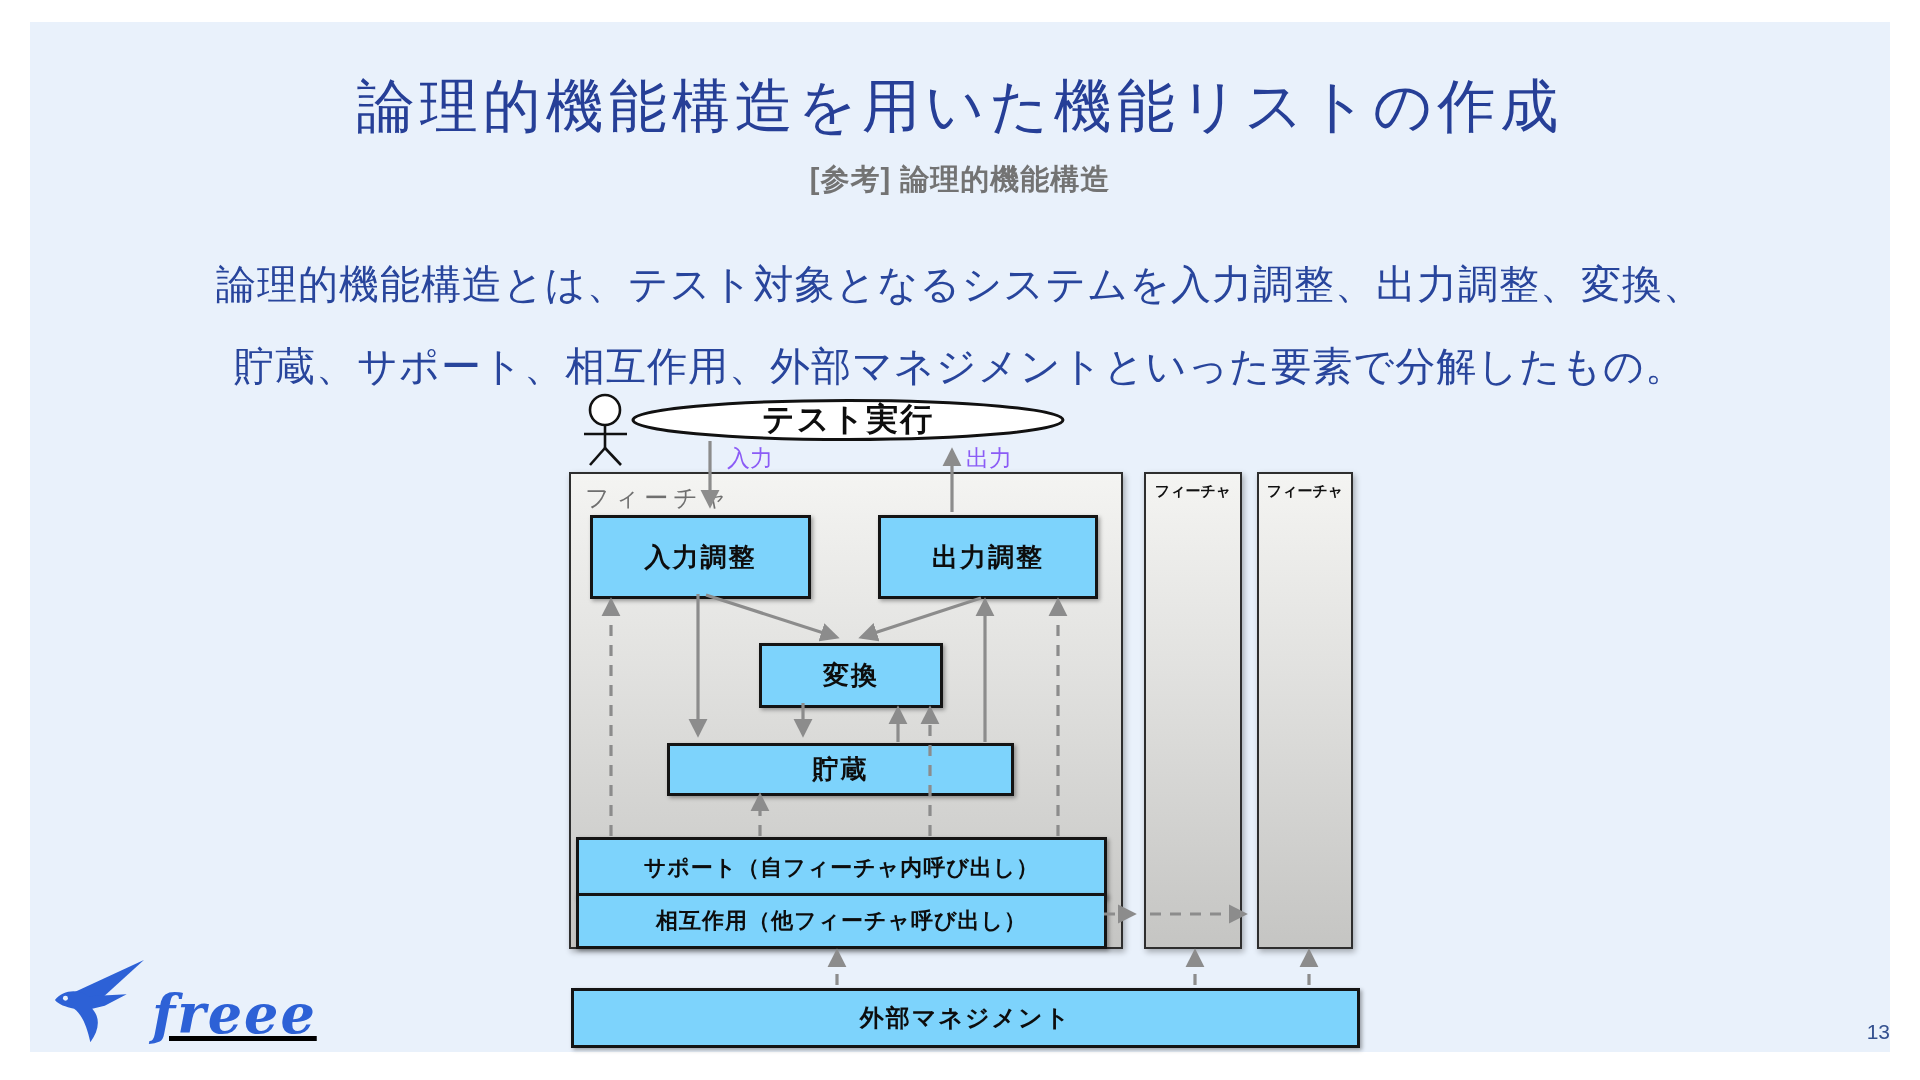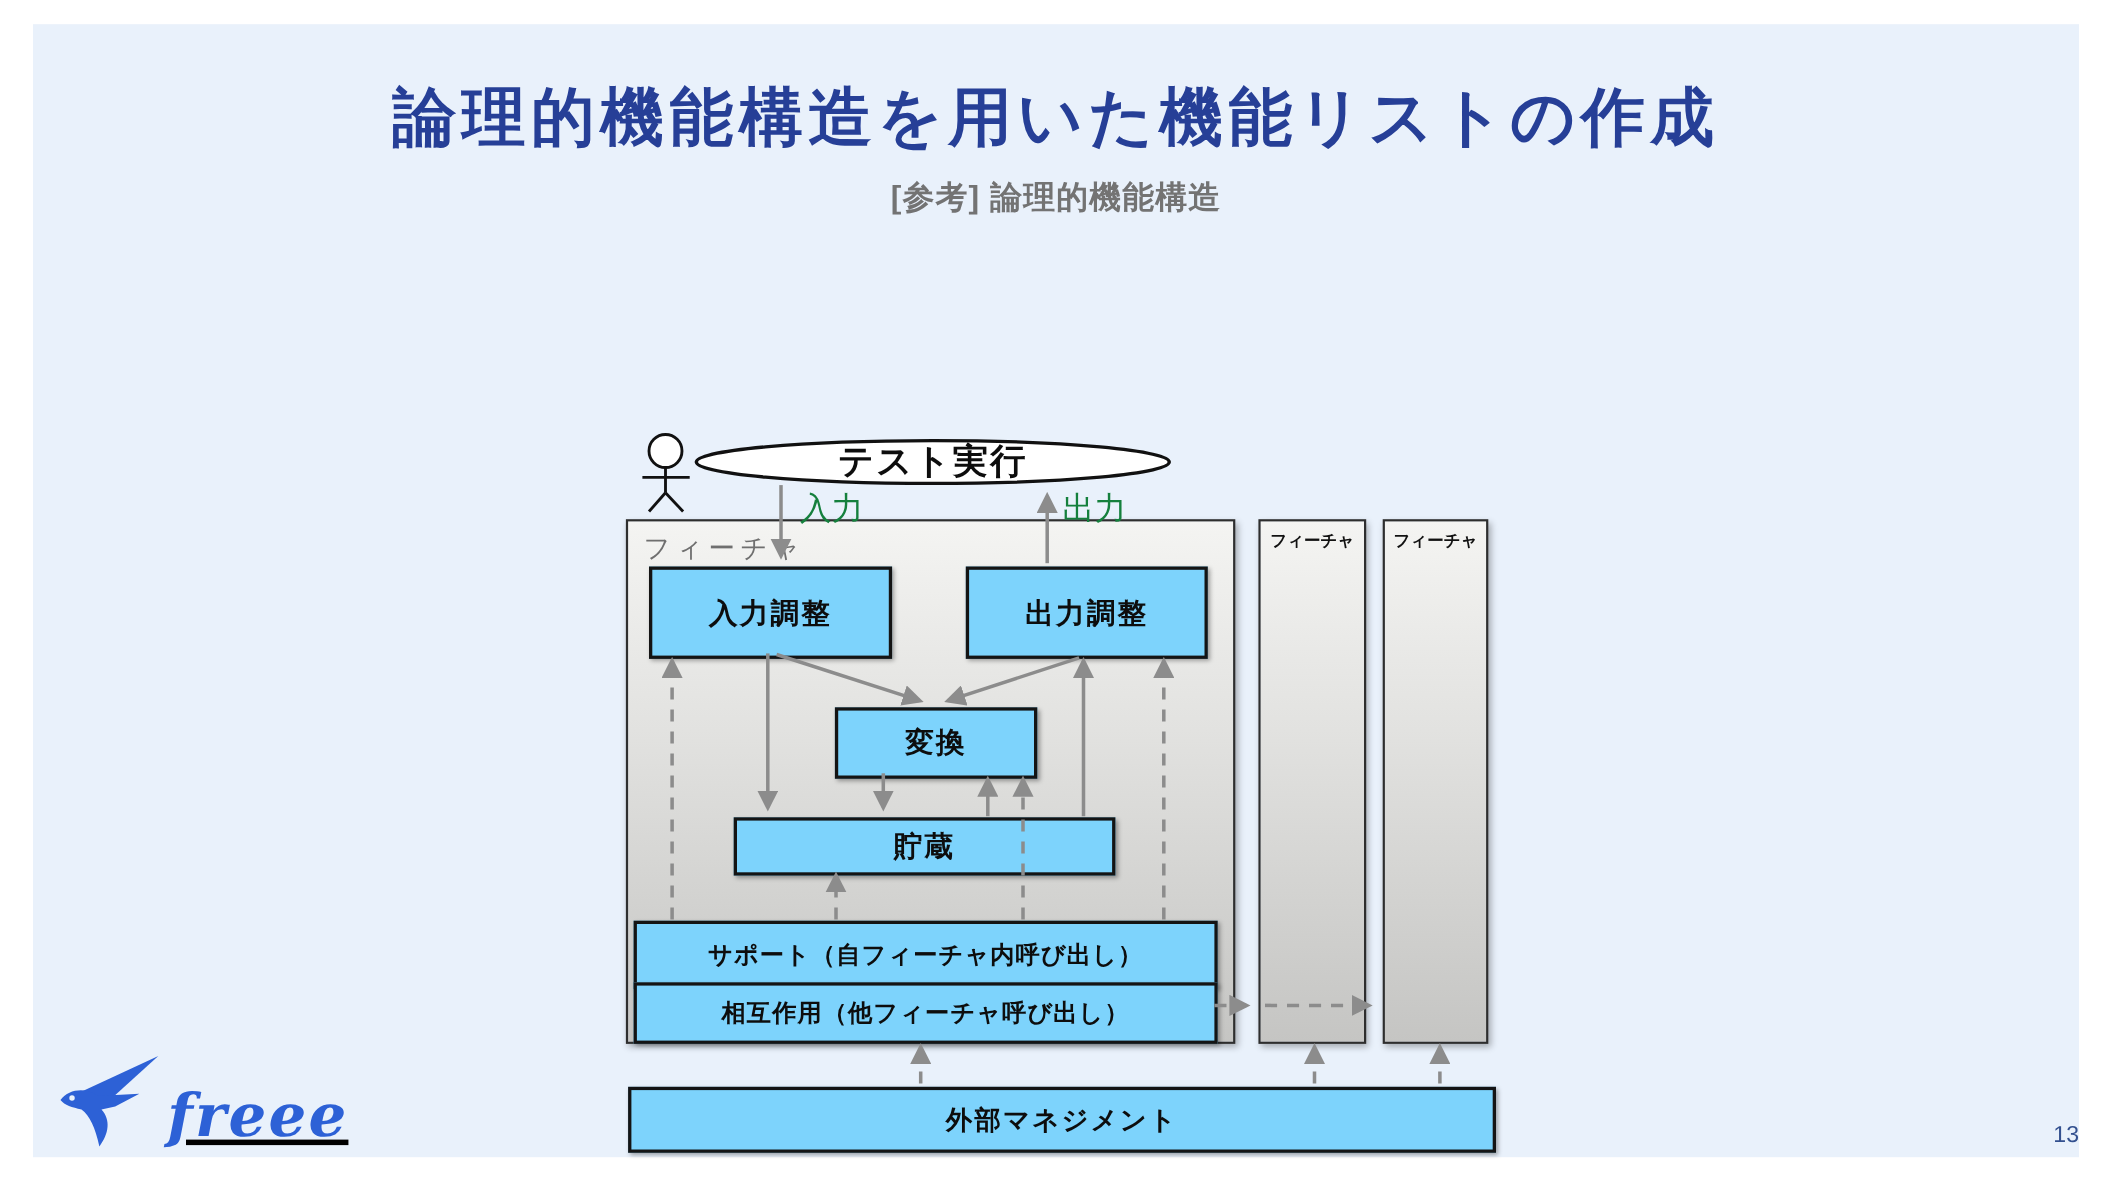--- a/index.html
+++ b/index.html
@@ -1,21 +1,21 @@
 <!DOCTYPE html>
 <html><head>
 <meta charset="utf-8">
 <style>
   html,body{margin:0;padding:0;background:#ffffff;}
   .screen{position:relative;width:1920px;height:1080px;background:#ffffff;overflow:hidden;
           font-family:"Liberation Sans","DejaVu Sans",sans-serif;}
   .slide{position:absolute;left:30px;top:22px;width:1860px;height:1030px;background:#e9f1fb;}
 
   .title{position:absolute;left:0;top:68px;width:1920px;text-align:center;
-         font-size:58px;letter-spacing:5px;color:#263f97;font-weight:700;}
+         font-size:58px;letter-spacing:5px;color:#263f97;font-weight:400;}
   .subtitle{position:absolute;left:0;top:160px;width:1920px;text-align:center;
             font-size:29px;font-weight:bold;color:#737373;letter-spacing:1px;}
   .bodytext{position:absolute;left:0;top:243px;width:1920px;text-align:center;
             font-size:40px;line-height:82px;color:#28459c;letter-spacing:1px;}
 
   
   .feature{position:absolute;border:2px solid #2e2e2e;
            background:linear-gradient(180deg,#f4f4f2 0%,#e2e2e0 40%,#c5c5c3 100%);
            box-shadow:2px 3px 6px rgba(0,0,0,0.30);}
   .feature-label-main{position:absolute;left:14px;top:8px;
@@ -26,41 +26,45 @@
 
   
   .wbox{position:absolute;background:#7dd3fc;border:3px solid #141414;
         box-shadow:2px 2px 4px rgba(0,0,0,0.35);
         display:flex;align-items:center;justify-content:center;
         font-weight:bold;color:#0d0d0d;}
   .fs26{font-size:26px;letter-spacing:2px;}
   .fs22{font-size:22px;letter-spacing:1px;}
   .fs24{font-size:24px;letter-spacing:2px;}
 
-  .io-label{position:absolute;font-size:29px;color:#15803d;font-weight:500;}
+  .io-label{position:absolute;font-size:23px;color:#8b5cf6;font-weight:500;}
   .usecase-label{position:absolute;left:633px;top:402px;width:430px;height:36px;z-index:6;
         display:flex;align-items:center;justify-content:center;
         font-size:32px;font-weight:bold;color:#0d0d0d;letter-spacing:2px;}
 
   svg.overlay{position:absolute;left:0;top:0;z-index:5;pointer-events:none;}
 
   .logo{position:absolute;left:50px;top:958px;display:flex;align-items:flex-end;z-index:7;text-decoration:underline;}
   .logo-word{font-family:"DejaVu Serif","Liberation Serif",serif;font-style:italic;
              font-weight:bold;font-size:54px;color:#2d61d6;margin-left:6px;letter-spacing:2px;}
   .pagenum{position:absolute;left:1840px;top:1020px;width:50px;text-align:right;
            font-size:21px;color:#33508f;}
 </style>
 </head>
 <body>
 
 <div class="screen">
   <div class="slide"></div>
 
   <div class="title">論理的機能構造を用いた機能リストの作成</div>
   <div class="subtitle">[参考] 論理的機能構造</div>
+  <div class="bodytext">
+    <div>論理的機能構造とは、テスト対象となるシステムを入力調整、出力調整、変換、</div>
+    <div>貯蔵、サポート、相互作用、外部マネジメントといった要素で分解したもの。</div>
+  </div>
 
   <div class="feature" style="left:569px;top:472px;width:550px;height:473px;">
     <div class="feature-label-main">フィーチャ</div>
   </div>
 
   <div class="feature" style="left:1144px;top:472px;width:94px;height:473px;">
     <div class="feature-label-small">フィーチャ</div>
   </div>
   <div class="feature" style="left:1257px;top:472px;width:92px;height:473px;">
     <div class="feature-label-small">フィーチャ</div>

